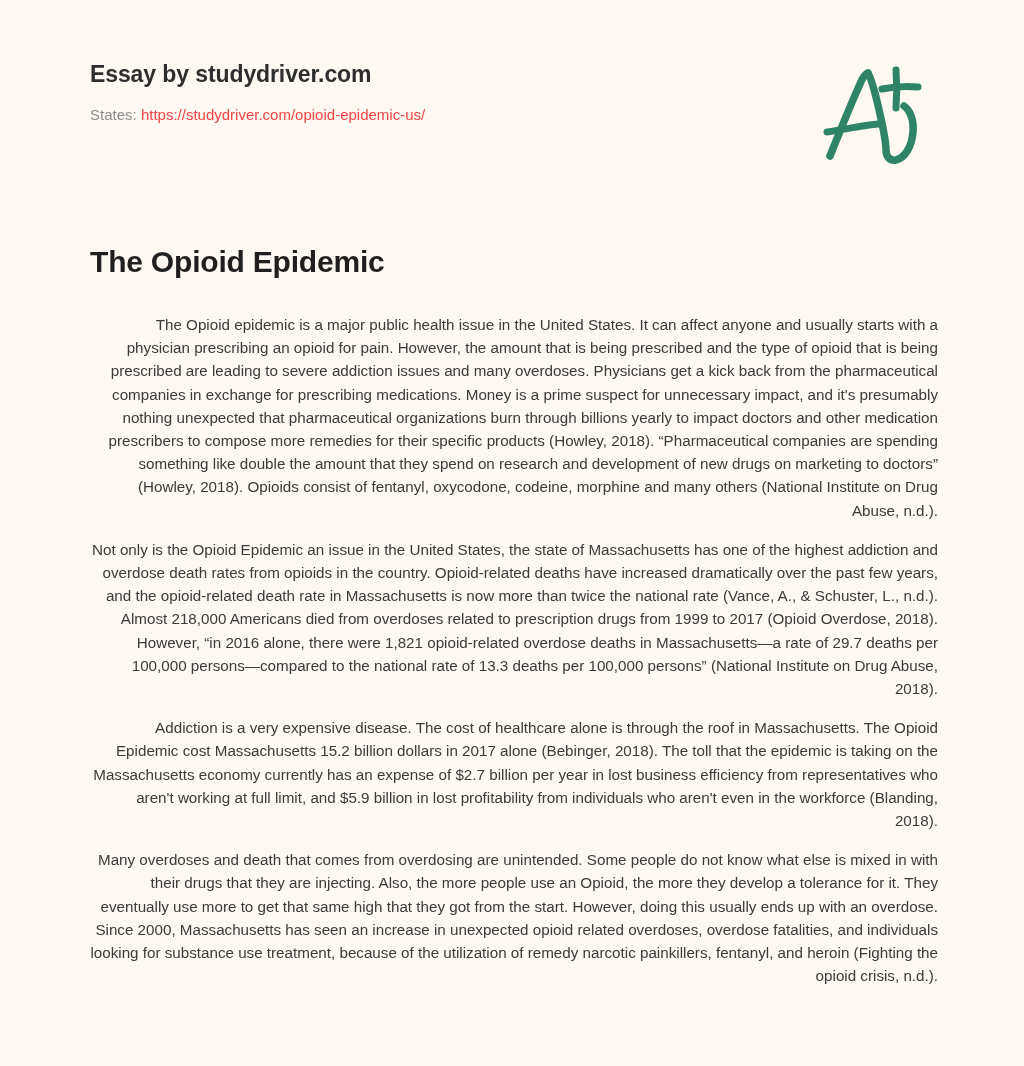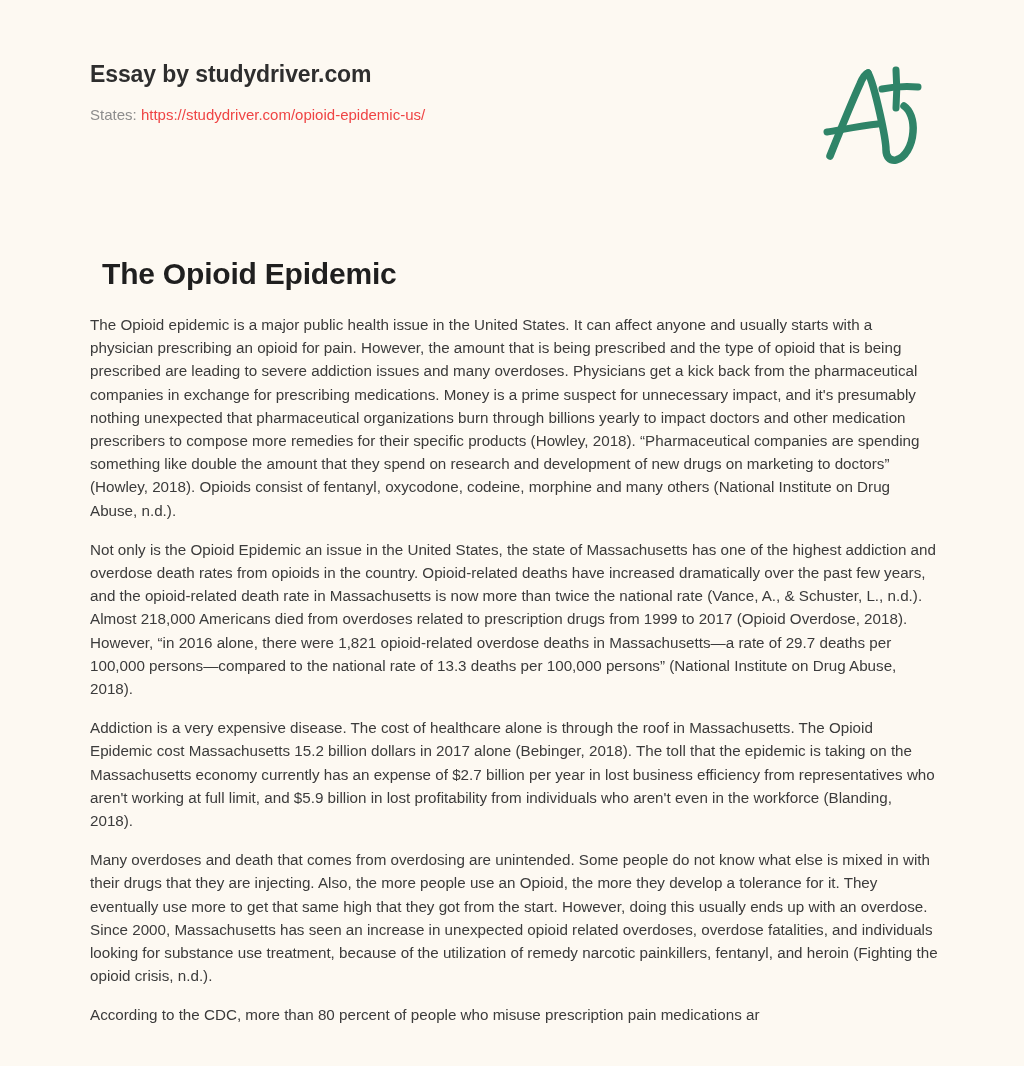--- a/index.html
+++ b/index.html
@@ -72,21 +72,21 @@
     width: 115px;
     height: 110px;
   }
 
   
   .doc-title {
     position: absolute;
     left: 90px;
     top: 243px;
     width: 845px;
-    margin: 12px;
+    margin: 0;
     font-size: 30px;
     font-weight: bold;
     color: #1f1f1f;
     line-height: 38px;
     letter-spacing: -0.2px;
   }
 
   
   .body-copy {
     position: absolute;
@@ -95,21 +95,21 @@
     width: 848px;
     height: 753px;
     overflow: hidden;
   }
 
   .body-copy p {
     margin: 0 0 16px 0;
     font-size: 15.2px;
     line-height: 23.2px;
     color: #3b3b3b;
-    text-align: left;
+    text-align: right;
     word-spacing: 0px;
   }
 
   .body-copy p:last-child {
     margin-bottom: 0;
   }
 </style>
 </head>
 <body>
 
@@ -142,16 +142,15 @@
     </svg>
   </div>
 
   <h1 class="doc-title">The Opioid Epidemic</h1>
 
   <div class="body-copy">
     <p>The Opioid epidemic is a major public health issue in the United States. It can affect anyone and usually starts with a physician prescribing an opioid for pain. However, the amount that is being prescribed and the type of opioid that is being prescribed are leading to severe addiction issues and many overdoses. Physicians get a kick back from the pharmaceutical companies in exchange for prescribing medications. Money is a prime suspect for unnecessary impact, and it's presumably nothing unexpected that pharmaceutical organizations burn through billions yearly to impact doctors and other medication prescribers to compose more remedies for their specific products (Howley, 2018). “Pharmaceutical companies are spending something like double the amount that they spend on research and development of new drugs on marketing to doctors” (Howley, 2018). Opioids consist of fentanyl, oxycodone, codeine, morphine and many others (National Institute on Drug Abuse, n.d.).</p>
     <p>Not only is the Opioid Epidemic an issue in the United States, the state of Massachusetts has one of the highest addiction and overdose death rates from opioids in the country. Opioid-related deaths have increased dramatically over the past few years, and the opioid-related death rate in Massachusetts is now more than twice the national rate (Vance, A., &amp; Schuster, L., n.d.). Almost 218,000 Americans died from overdoses related to prescription drugs from 1999 to 2017 (Opioid Overdose, 2018). However, “in 2016 alone, there were 1,821 opioid-related overdose deaths in Massachusetts—a rate of 29.7 deaths per 100,000 persons—compared to the national rate of 13.3 deaths per 100,000 persons” (National Institute on Drug Abuse, 2018).</p>
     <p>Addiction is a very expensive disease. The cost of healthcare alone is through the roof in Massachusetts. The Opioid Epidemic cost Massachusetts 15.2 billion dollars in 2017 alone (Bebinger, 2018). The toll that the epidemic is taking on the Massachusetts economy currently has an expense of $2.7 billion per year in lost business efficiency from representatives who aren't working at full limit, and $5.9 billion in lost profitability from individuals who aren't even in the workforce (Blanding, 2018).</p>
     <p>Many overdoses and death that comes from overdosing are unintended. Some people do not know what else is mixed in with their drugs that they are injecting. Also, the more people use an Opioid, the more they develop a tolerance for it. They eventually use more to get that same high that they got from the start. However, doing this usually ends up with an overdose. Since 2000, Massachusetts has seen an increase in unexpected opioid related overdoses, overdose fatalities, and individuals looking for substance use treatment, because of the utilization of remedy narcotic painkillers, fentanyl, and heroin (Fighting the opioid crisis, n.d.).</p>
-    <p>According to the CDC, more than 80 percent of people who misuse prescription pain medications ar</p>
   </div>
 
 </div>
 
 </body></html>

